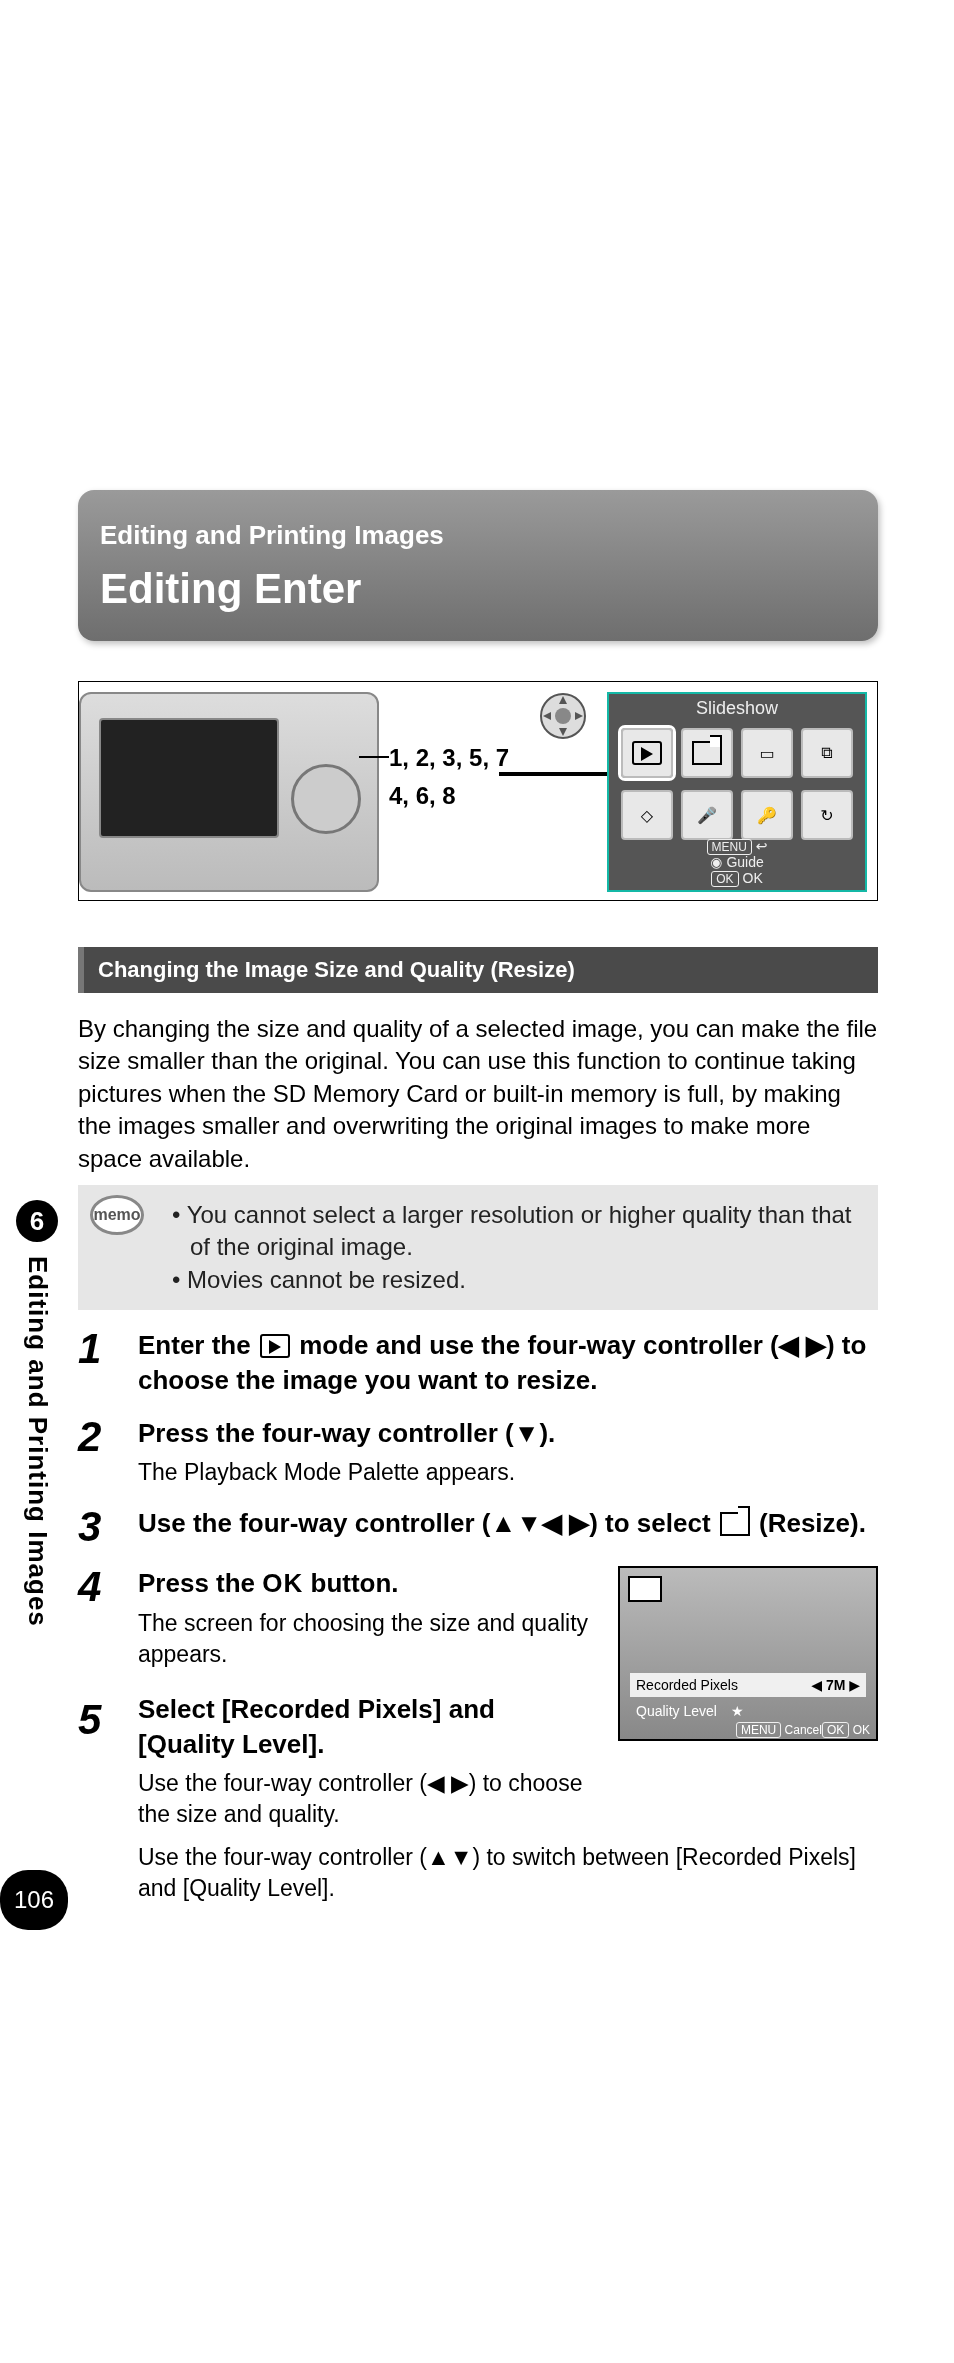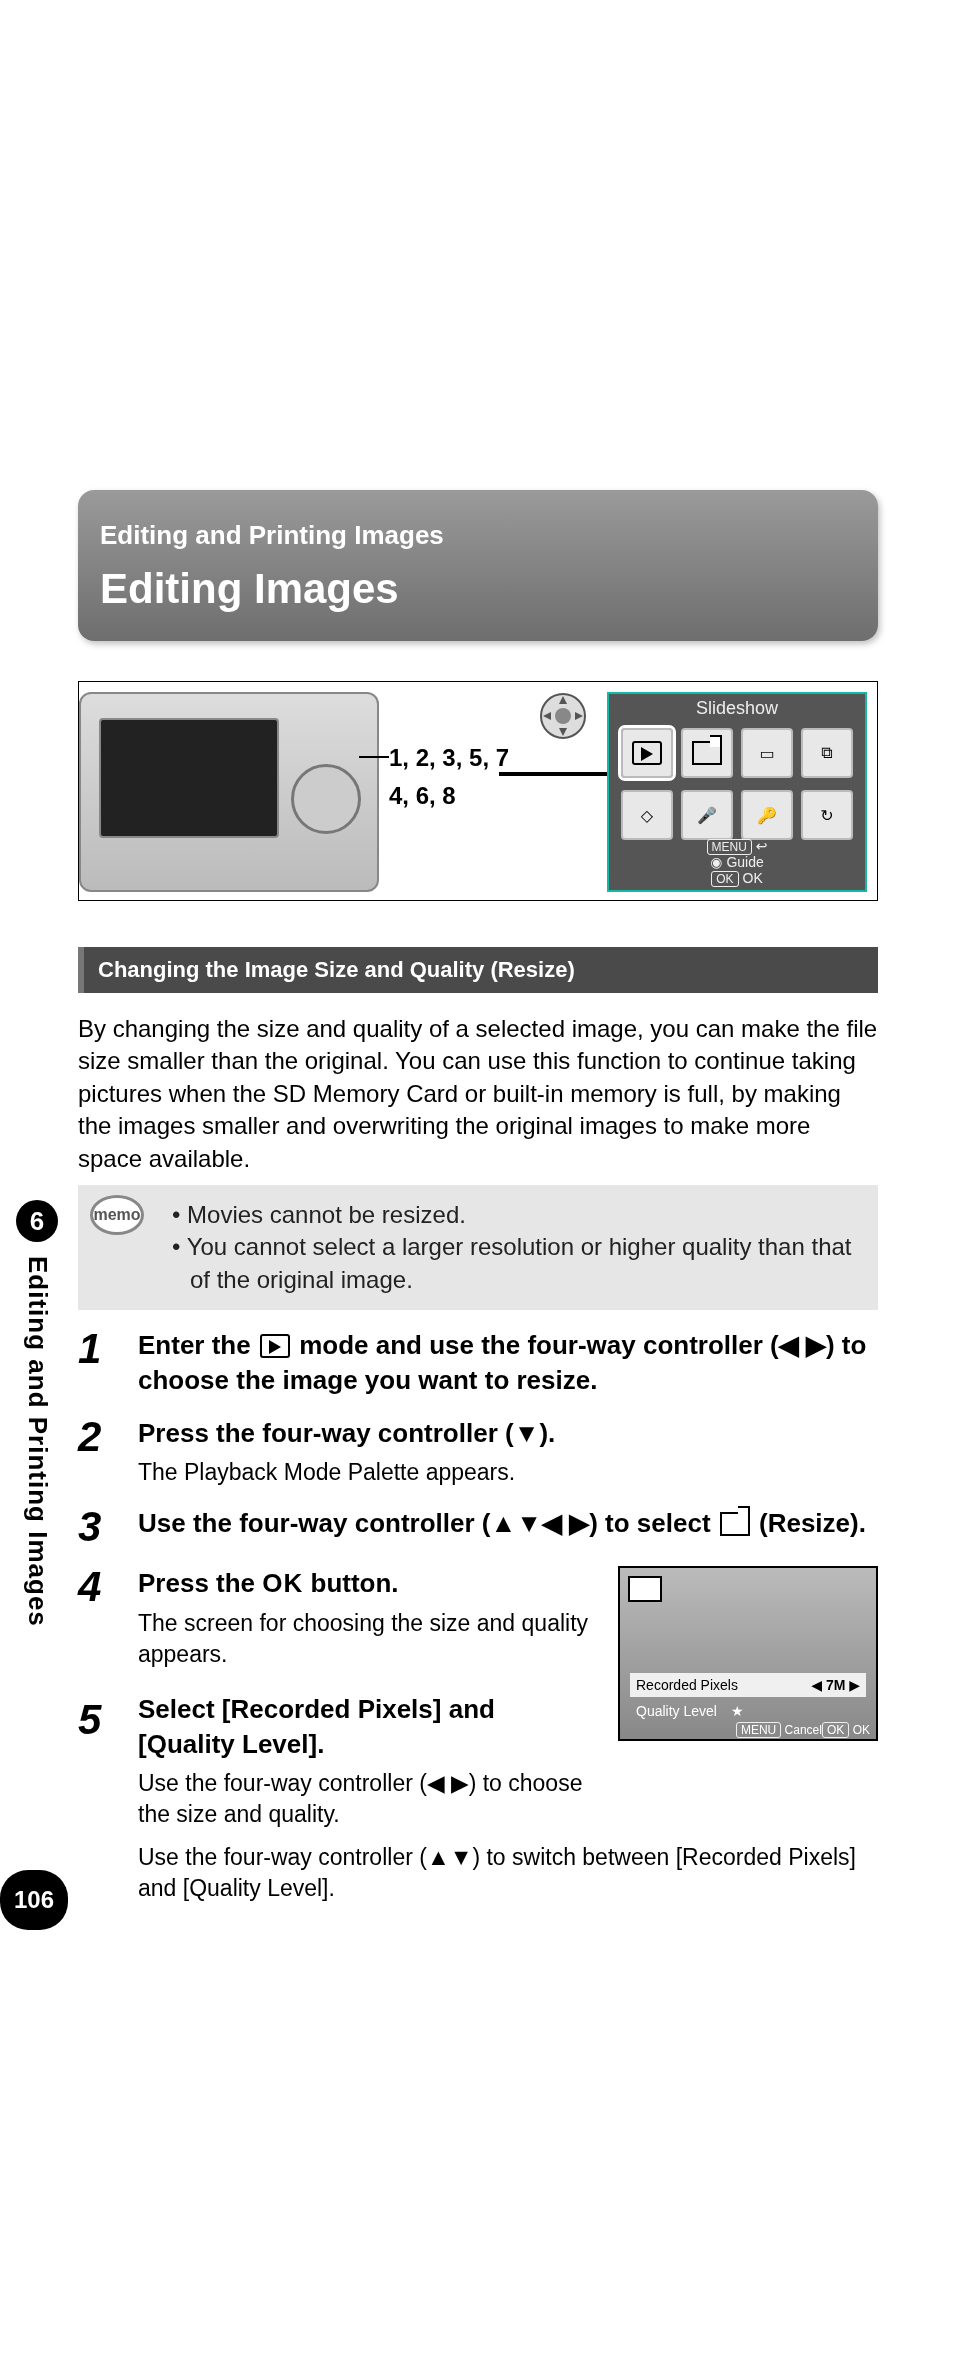--- a/index.html
+++ b/index.html
@@ -3,21 +3,21 @@
 <meta charset="utf-8">
 <style>
   * { box-sizing: border-box; margin: 0; padding: 0; }
   html, body { width: 954px; background: #fff; font-family: Arial, Helvetica, sans-serif; color: #000; }
   .page { position: relative; width: 954px; height: 2363px; }
 
   
   .side-tab { position: absolute; left: 0; top: 1200px; width: 75px; }
   .side-circle { width: 42px; height: 42px; border-radius: 50%; background:#000; color:#fff; display:flex; align-items:center; justify-content:center; font-size:26px; font-weight:bold; margin-left:16px; }
   .side-text { writing-mode: vertical-rl; text-orientation: mixed; font-weight:bold; font-size:26px; margin-top:14px; margin-left:22px; letter-spacing:1px; }
-  .page-num { position:absolute; left:0; top:1870px; width:68px; height:60px; background:#000; color:#fff; display:flex; align-items:center; justify-content:center; font-weight:bold; font-size:24px;border-radius:28px; }
+  .page-num { position:absolute; left:0; top:1870px; width:68px; height:60px; background:#000; color:#fff; display:flex; align-items:center; justify-content:center; font-weight:normal; font-size:24px;border-radius:28px; }
 
   .content { position:absolute; left:78px; top:490px; width:800px; }
 
   
   .band { background: linear-gradient(#9a9a9a, #6e6e6e); border-radius:16px; padding:30px 22px 28px 22px; color:#fff; box-shadow: 2px 3px 6px rgba(0,0,0,.25); }
   .band-sub { font-size:26px; font-weight:bold; }
   .band-title { font-size:42px; font-weight:bold; margin-top:14px; }
 
   
   .diagram { margin-top:40px; border:1px solid #000; height:220px; position:relative; background:#fff; }
@@ -78,21 +78,21 @@
   <div class="side-tab">
     <div class="side-circle">6</div>
     <div class="side-text">Editing and Printing Images</div>
   </div>
   <div class="page-num">106</div>
 
   <div class="content">
 
     <div class="band">
       <div class="band-sub">Editing and Printing Images</div>
-      <div class="band-title">Editing Images</div>
+      <div class="band-title">Editing Enter</div>
     </div>
 
     <div class="diagram">
       <div class="cam-outline">
         <div class="cam-screen"></div>
         <div class="cam-pad"></div>
       </div>
 
       <div class="callout">
         <div class="line"></div>
@@ -139,22 +139,22 @@
 
     <div class="sec-bar">Changing the Image Size and Quality (Resize)</div>
 
     <div class="para">By changing the size and quality of a selected image, you can make the file size smaller than the original. You can use this function to continue taking pictures when the SD Memory Card or built-in memory is full, by making the images smaller and overwriting the original images to make more space available.</div>
 
     <div class="memo">
       <div class="memo-badge">
         <div class="ring">memo</div>
       </div>
       <ul>
+        <li>You cannot select a larger resolution or higher quality than that of the original image.</li>
         <li>Movies cannot be resized.</li>
-        <li>You cannot select a larger resolution or higher quality than that of the original image.</li>
       </ul>
     </div>
 
     <div class="steps">
 
       <div class="step">
         <div class="step-num">1</div>
         <div class="step-body">
           <div class="step-title">
             <span>Enter the </span><span class="glyph-play"></span><span> mode and use the four-way controller (◀ ▶) to choose the image you want to resize.</span>

